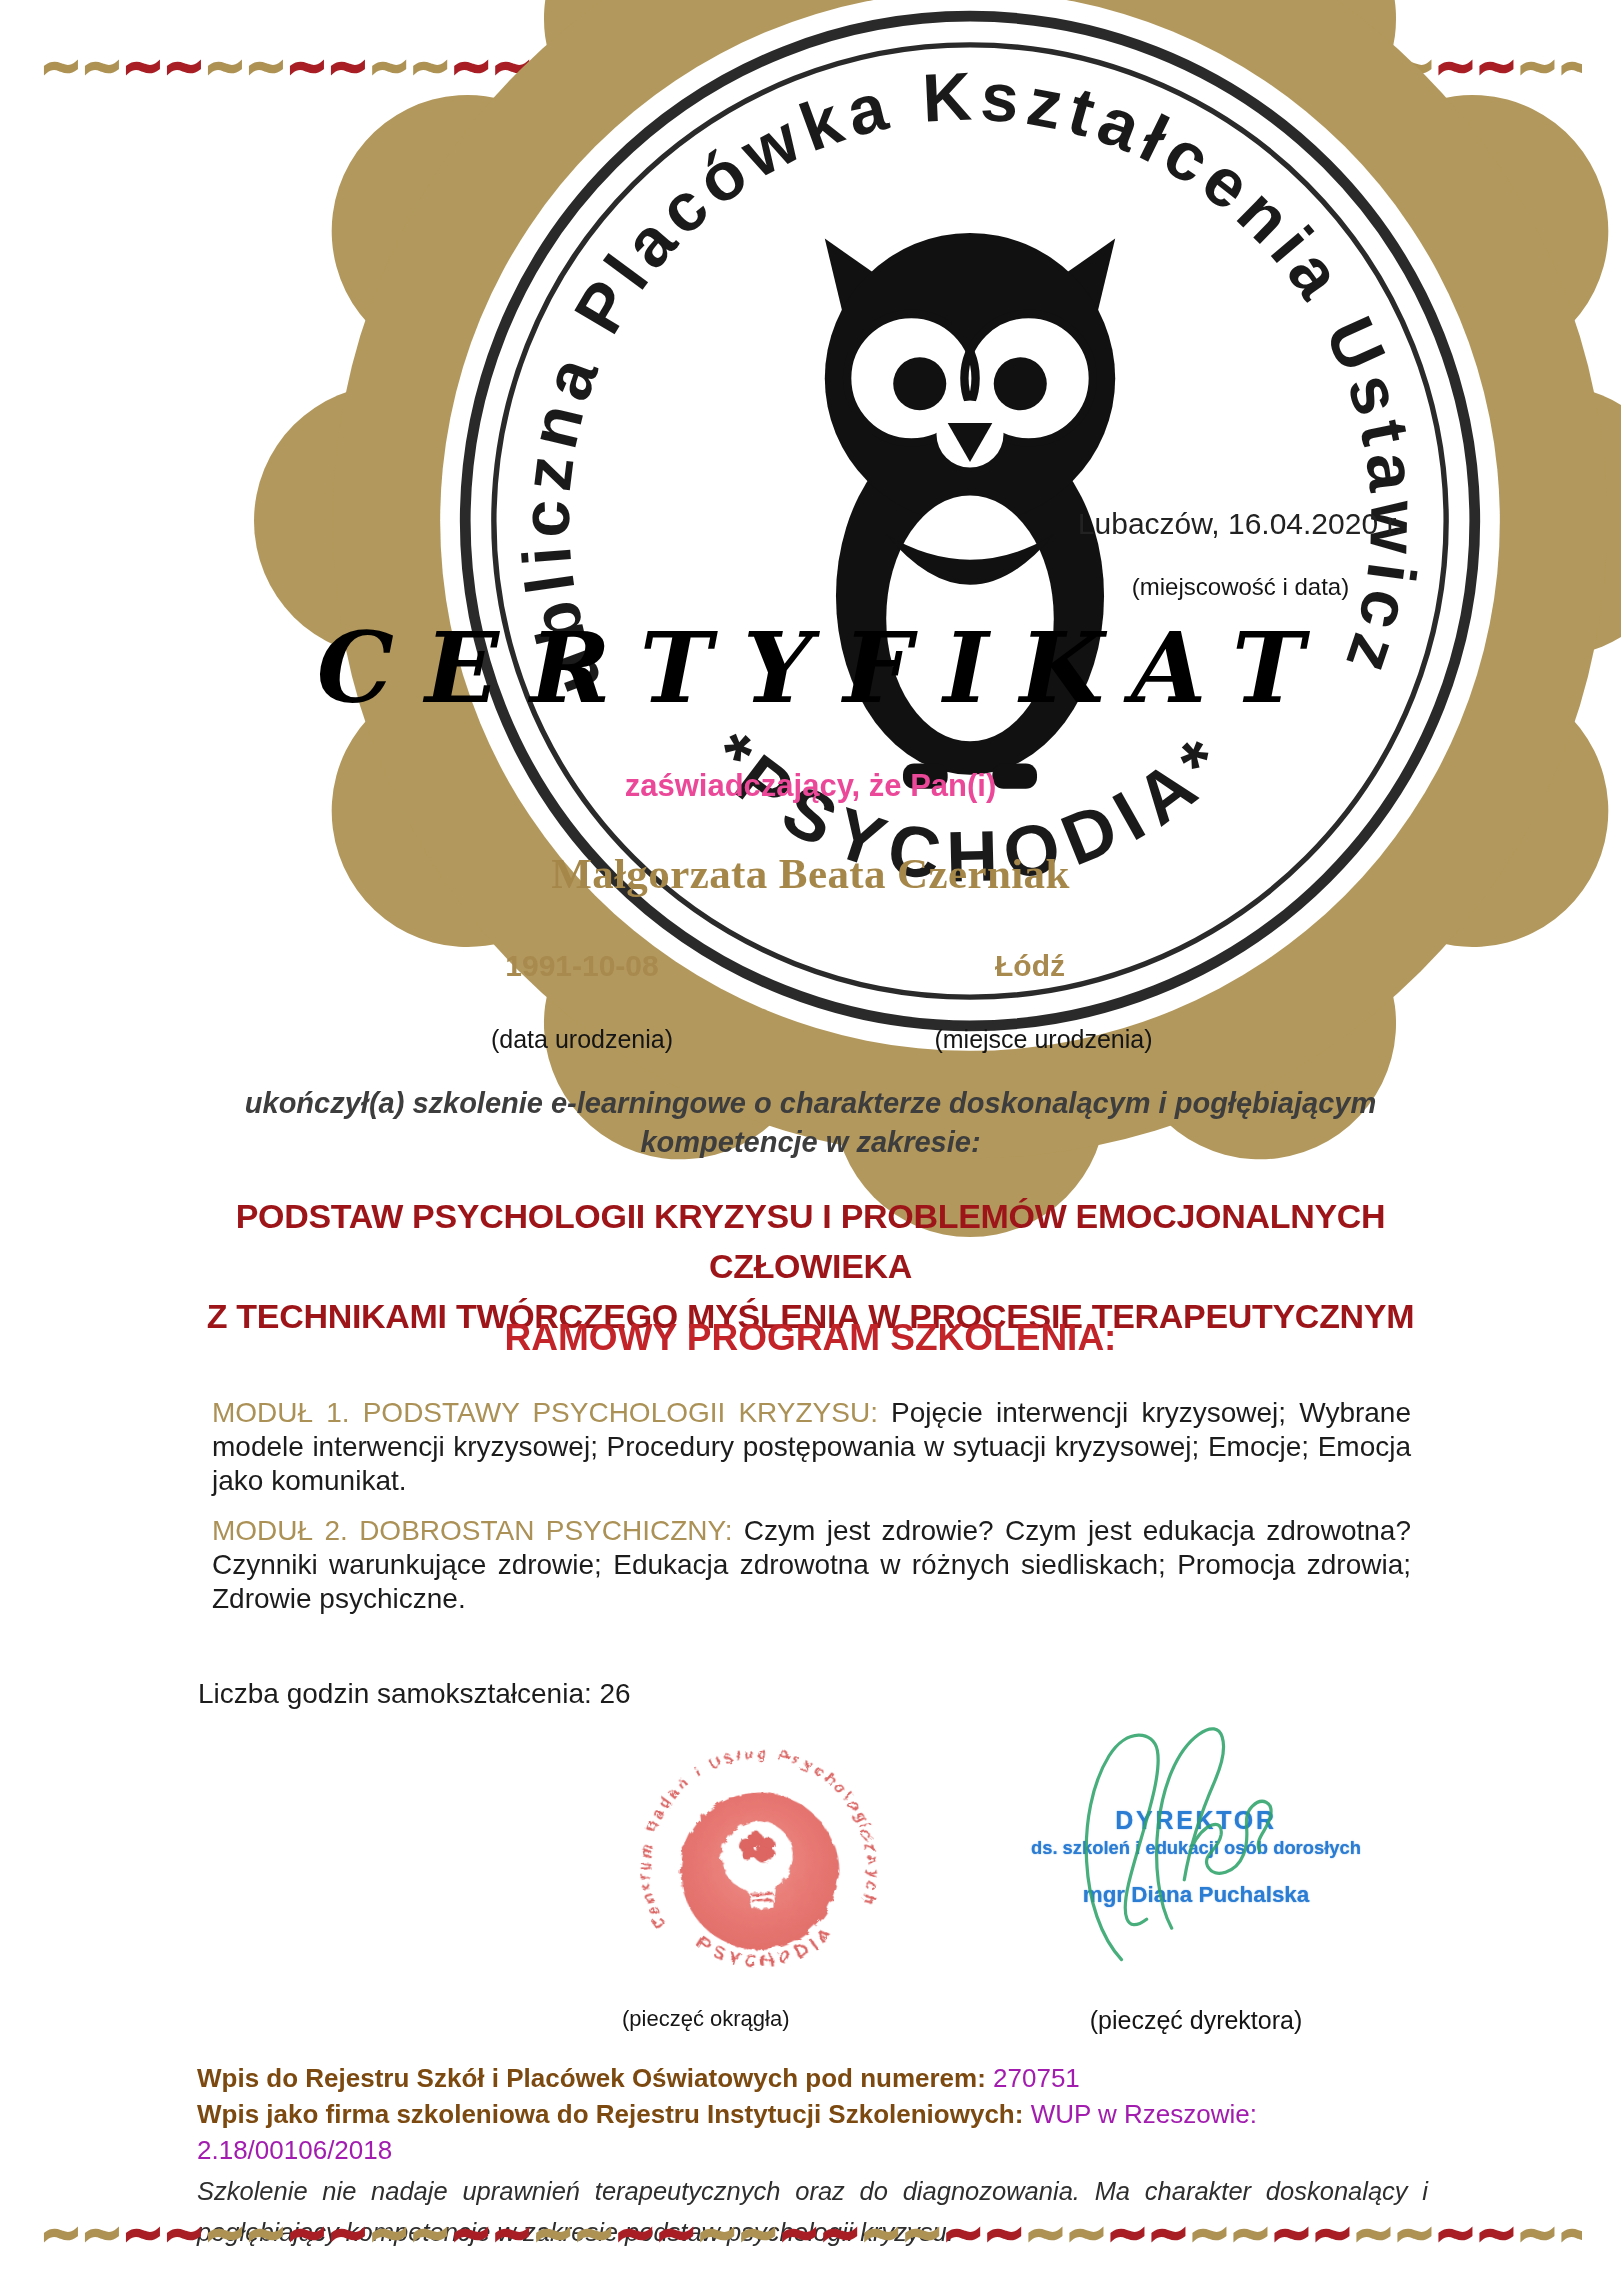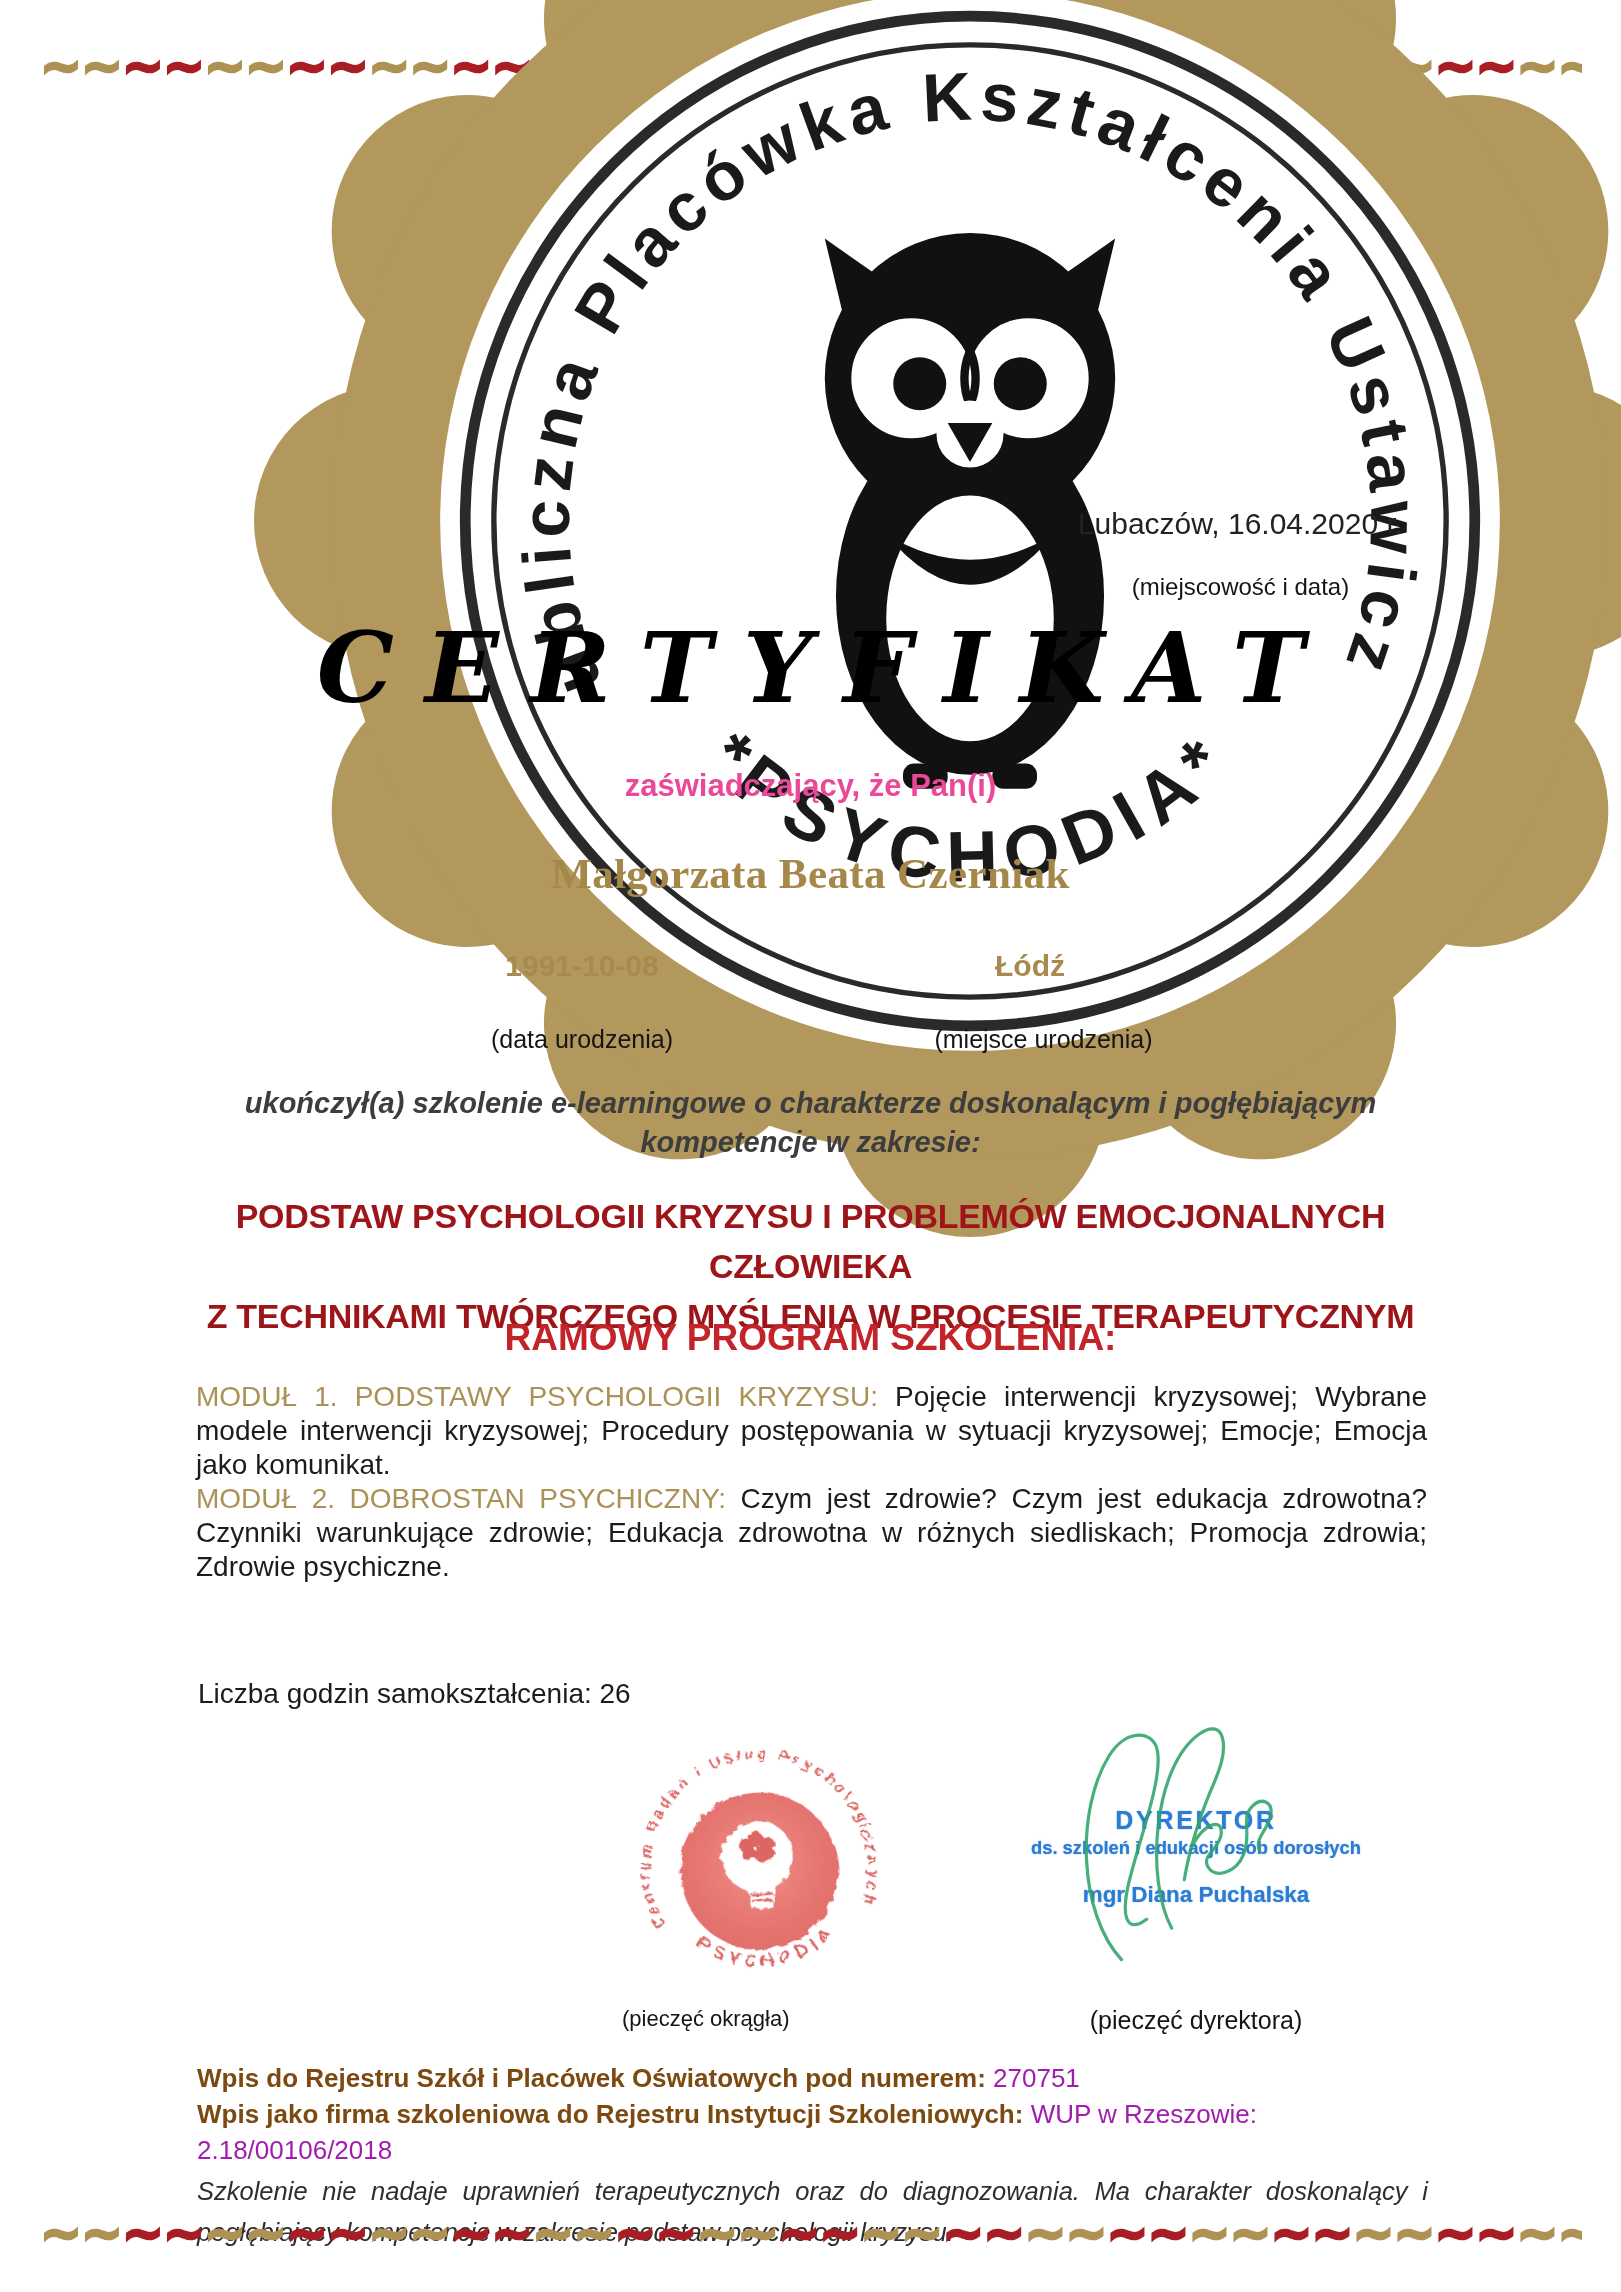--- a/index.html
+++ b/index.html
@@ -42,21 +42,21 @@
   .birth-date-caption{left:403px;top:1025px;width:358px;text-align:center;font-size:25px;color:#151515;}
   .birth-place-caption{left:851px;top:1025px;width:385px;text-align:center;font-size:25px;color:#151515;}
   .intro{
     left:231px;top:1084px;width:1159px;text-align:center;
     font-style:italic;font-weight:bold;font-size:29px;line-height:39px;color:#3d3d3d;
   }
   .course-title{left:196px;top:1191px;width:1229px;text-align:center;
     font-weight:bold;font-size:34px;line-height:50px;color:#9e1519;letter-spacing:-0.3px;}
   .program-heading{left:0;top:1317px;width:1621px;text-align:center;font-weight:bold;font-size:37px;color:#c2242a;}
   .modules{left:196px;top:1380px;width:1231px;font-size:28px;line-height:34px;}
-  .modules p{margin:0;text-align:justify;}
+  .modules p{margin:16px;text-align:justify;}
   .module-label{color:#ab9156;}
   .module-text{color:#1c1c1c;}
   .hours{left:198px;top:1678px;width:806px;font-size:28px;color:#1c1c1c;}
   
   #round-stamp{left:612px;top:1718px;}
   .stamp-caption-round{left:622px;top:2006px;width:269px;text-align:left;font-size:22px;color:#151515;}
   .director-stamp{left:999px;top:1806px;width:394px;text-align:center;color:#2b7cd3;
     text-shadow:0 0 1.3px rgba(43,124,211,.75);}
   .director-title{font-weight:bold;font-size:25px;letter-spacing:2.7px;}
   .director-subtitle{font-weight:bold;font-size:18.4px;margin-top:1.8px;}

